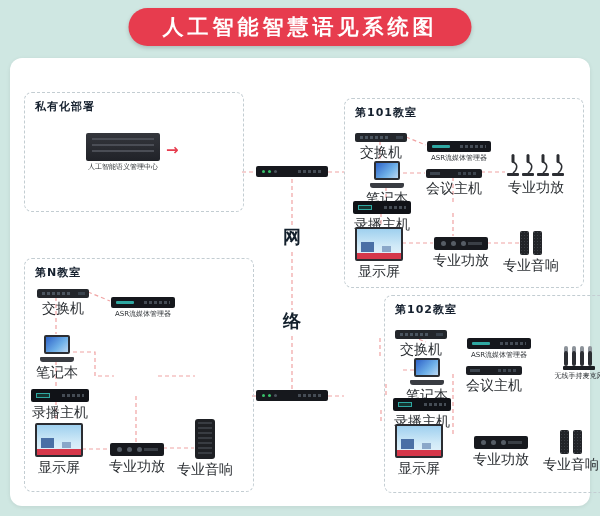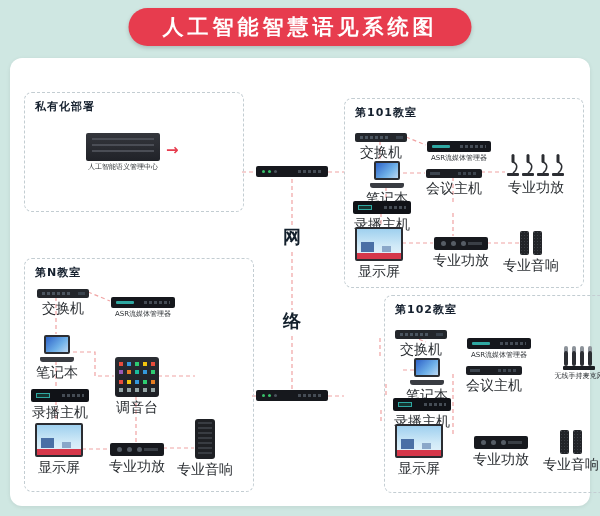--- a/index.html
+++ b/index.html
@@ -234,24 +234,20 @@
       <div class="icon-asr"></div>
       <div class="dev-label sm">ASR流媒体管理器</div>
     </div>
     <div class="dev" style="left:8px;top:76px;width:48px;">
       <div class="icon-laptop">
           <span class="scr"></span>
           <span class="base"></span>
         </div>
       <div class="dev-label">笔记本</div>
     </div>
-    <div class="dev" style="left:86px;top:98px;width:52px;">
-      <div class="icon-mixer"></div>
-      <div class="dev-label">调音台</div>
-    </div>
     <div class="dev" style="left:2px;top:130px;width:66px;">
       <div class="icon-recorder"></div>
       <div class="dev-label">录播主机</div>
     </div>
     <div class="dev" style="left:8px;top:164px;width:52px;">
       <div class="icon-display"></div>
       <div class="dev-label">显示屏</div>
     </div>
     <div class="dev" style="left:82px;top:184px;width:60px;">
       <div class="icon-amp"></div>

